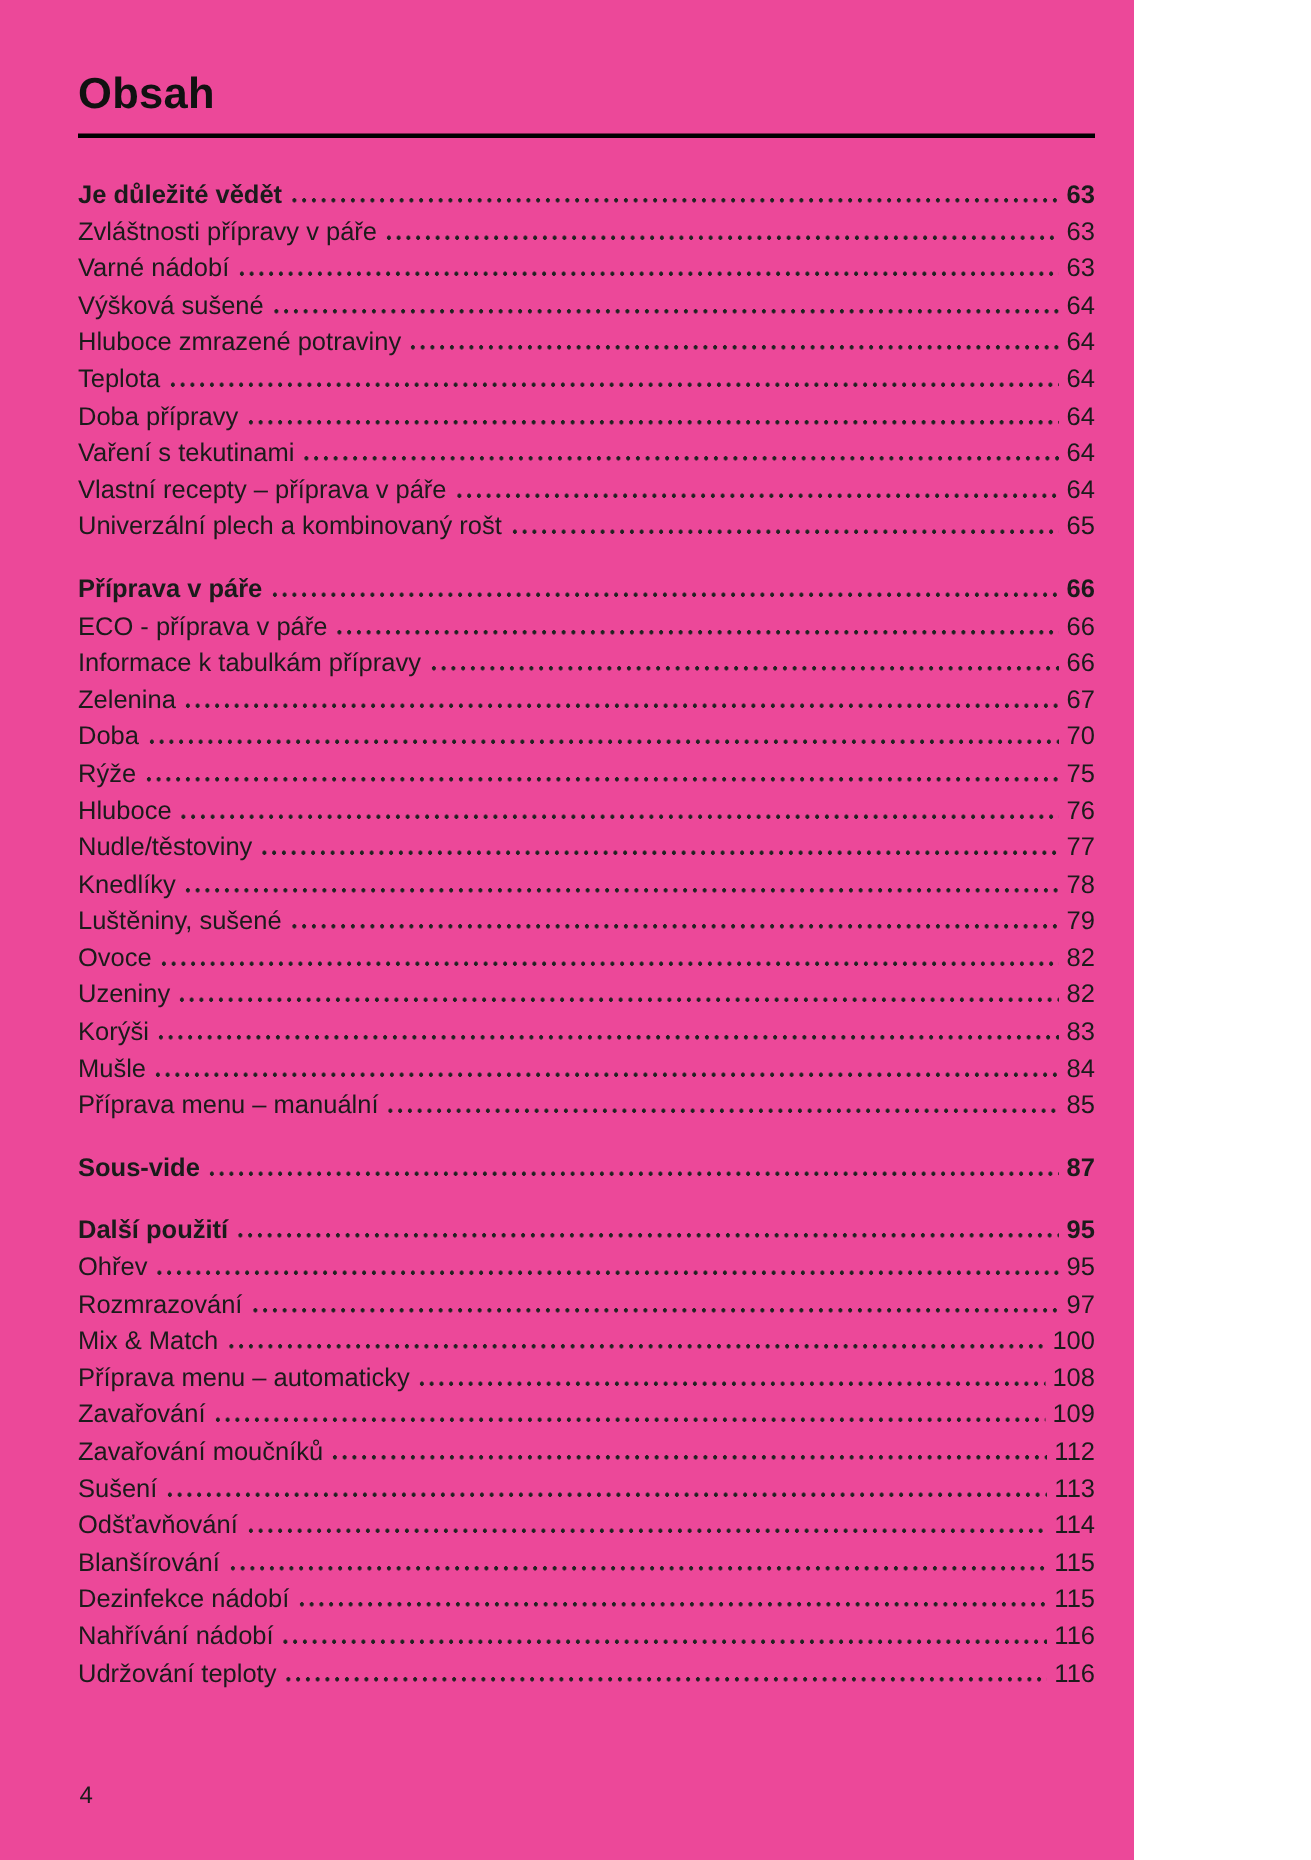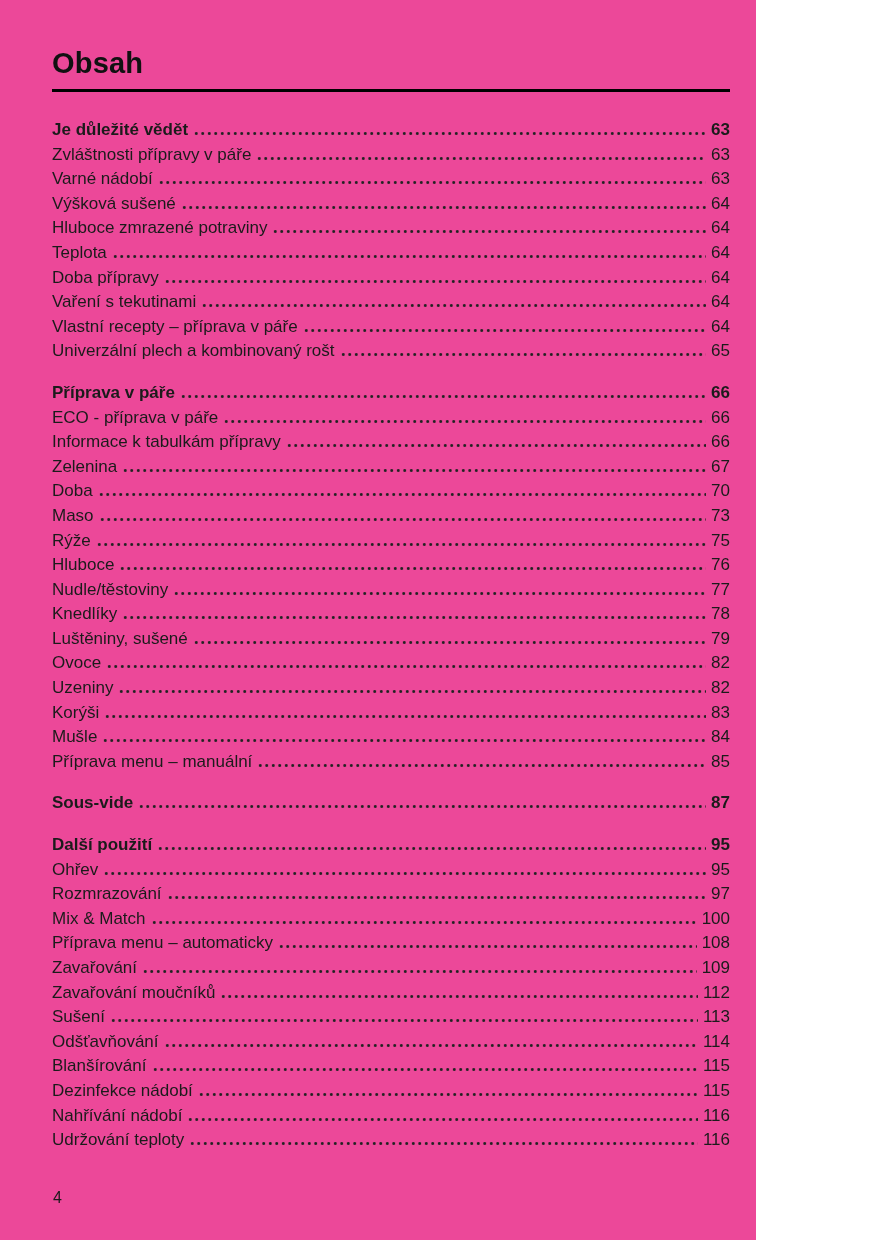--- a/index.html
+++ b/index.html
@@ -142,25 +142,20 @@
           <span class="label">Zelenina</span>
           <span class="leader"></span>
           <span class="pnum">67</span>
         </div>
         <div class="toc-row">
           <span class="label">Doba</span>
           <span class="leader"></span>
           <span class="pnum">70</span>
         </div>
         <div class="toc-row">
-          <span class="label">Maso</span>
-          <span class="leader"></span>
-          <span class="pnum">73</span>
-        </div>
-        <div class="toc-row">
           <span class="label">Rýže</span>
           <span class="leader"></span>
           <span class="pnum">75</span>
         </div>
         <div class="toc-row">
           <span class="label">Hluboce</span>
           <span class="leader"></span>
           <span class="pnum">76</span>
         </div>
         <div class="toc-row">

